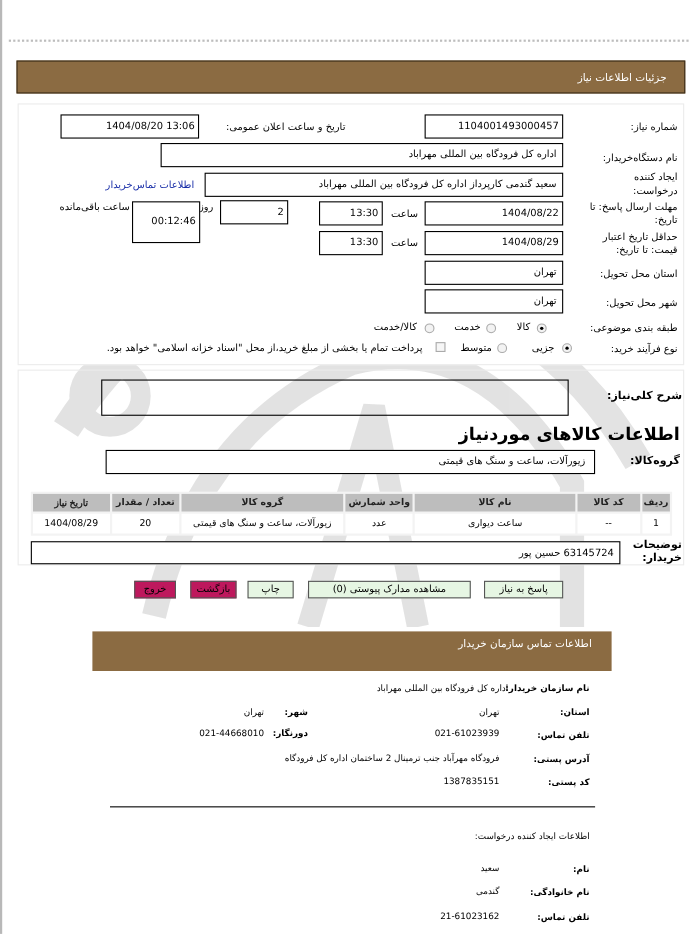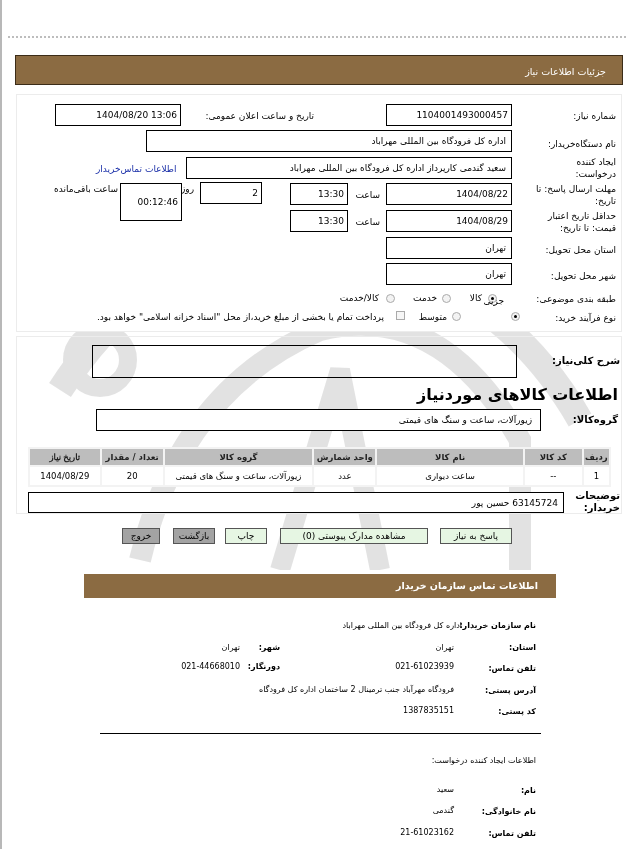--- a/index.html
+++ b/index.html
@@ -20,22 +20,22 @@
   .radio { position: absolute; width: 9px; height: 9px; border-radius: 50%; border: 1px solid #aaa; background: #f3f3f3; }
   .radio.on::after { content: ""; position: absolute; left: 2px; top: 2px; width: 3px; height: 3px; border-radius: 50%; background: #000; }
   .chk { position: absolute; width: 9px; height: 9px; border: 1px solid #aaa; background: #f6f6f6; }
   .bold { font-weight: bold; }
   .desc-box { position: absolute; left: 92px; top: 345px; width: 425px; height: 33px; border: 1px solid #000; font-size: 9px; line-height: 12px; padding: 2px 4px; }
   table.items { position: absolute; left: 28px; top: 447px; width: 583px; border-collapse: separate; border-spacing: 2px; background: #f3f3f3; font-size: 8.5px; }
   table.items th { background: #bdbdbd; font-weight: bold; height: 16px; text-align: center; color: #222; }
   table.items td { background: #fff; height: 18px; text-align: center; }
   .btn { position: absolute; height: 16px; border: 1px solid #555; font-size: 9px; display: flex; align-items: center; justify-content: center; }
   .btn.green { background: #e6f6e3; }
-  .btn.pink { background: #a3a3a3; }
-  .contact-bar { position: absolute; left: 84px; top: 574px; width: 472px; height: 24px; background: #8b6b42; color: #fff; font-weight: bold; font-size: 9.5px; }
+  .btn.pink { background: #be185d; }
+  .contact-bar { position: absolute; left: 84px; top: 574px; width: 472px; height: 36px; background: #8b6b42; color: #fff; font-weight: normal; font-size: 9.5px; }
   .contact-bar span { position: absolute; right: 18px; top: 6px; }
   .c-lbl { position: absolute; font-size: 8px; font-weight: bold; white-space: nowrap; }
   .c-val { position: absolute; font-size: 8px; white-space: nowrap; }
   .hr { position: absolute; left: 100px; width: 441px; top: 733px; border-top: 1px solid #000; }
 </style>
 </head>
 <body>
 
 <div class="left-rule"></div>
 <div class="top-dotted"></div>
@@ -88,21 +88,21 @@
 <span class="lbl" style="right:18px; top:294px;">طبقه بندی موضوعی:</span>
 <div class="radio on" style="left:488px; top:294px;"></div>
 <span class="lbl" style="right:152px; top:293px;">کالا</span>
 <div class="radio" style="left:442px; top:294px;"></div>
 <span class="lbl" style="right:197px; top:293px;">خدمت</span>
 <div class="radio" style="left:386px; top:294px;"></div>
 <span class="lbl" style="right:255px; top:293px;">کالا/خدمت</span>
 
 <span class="lbl" style="right:18px; top:313px;">نوع فرآیند خرید:</span>
 <div class="radio on" style="left:511px; top:312px;"></div>
-<span class="lbl" style="right:130px; top:296px;">جزیی</span>
+<span class="lbl" style="right:130px; top:312px;">جزیی</span>
 <div class="radio" style="left:452px; top:312px;"></div>
 <span class="lbl" style="right:187px; top:312px;">متوسط</span>
 <div class="chk" style="left:396px; top:311px;"></div>
 <span class="lbl" style="right:250px; top:312px;">پرداخت تمام یا بخشی از مبلغ خرید،از محل "اسناد خزانه اسلامی" خواهد بود.</span>
 
 <div class="form-bg2"></div>
 
 <span class="lbl bold" style="right:14px; top:355px; font-size:10px;">شرح کلی‌نیاز:</span>
 <div class="desc-box">
 </div>

